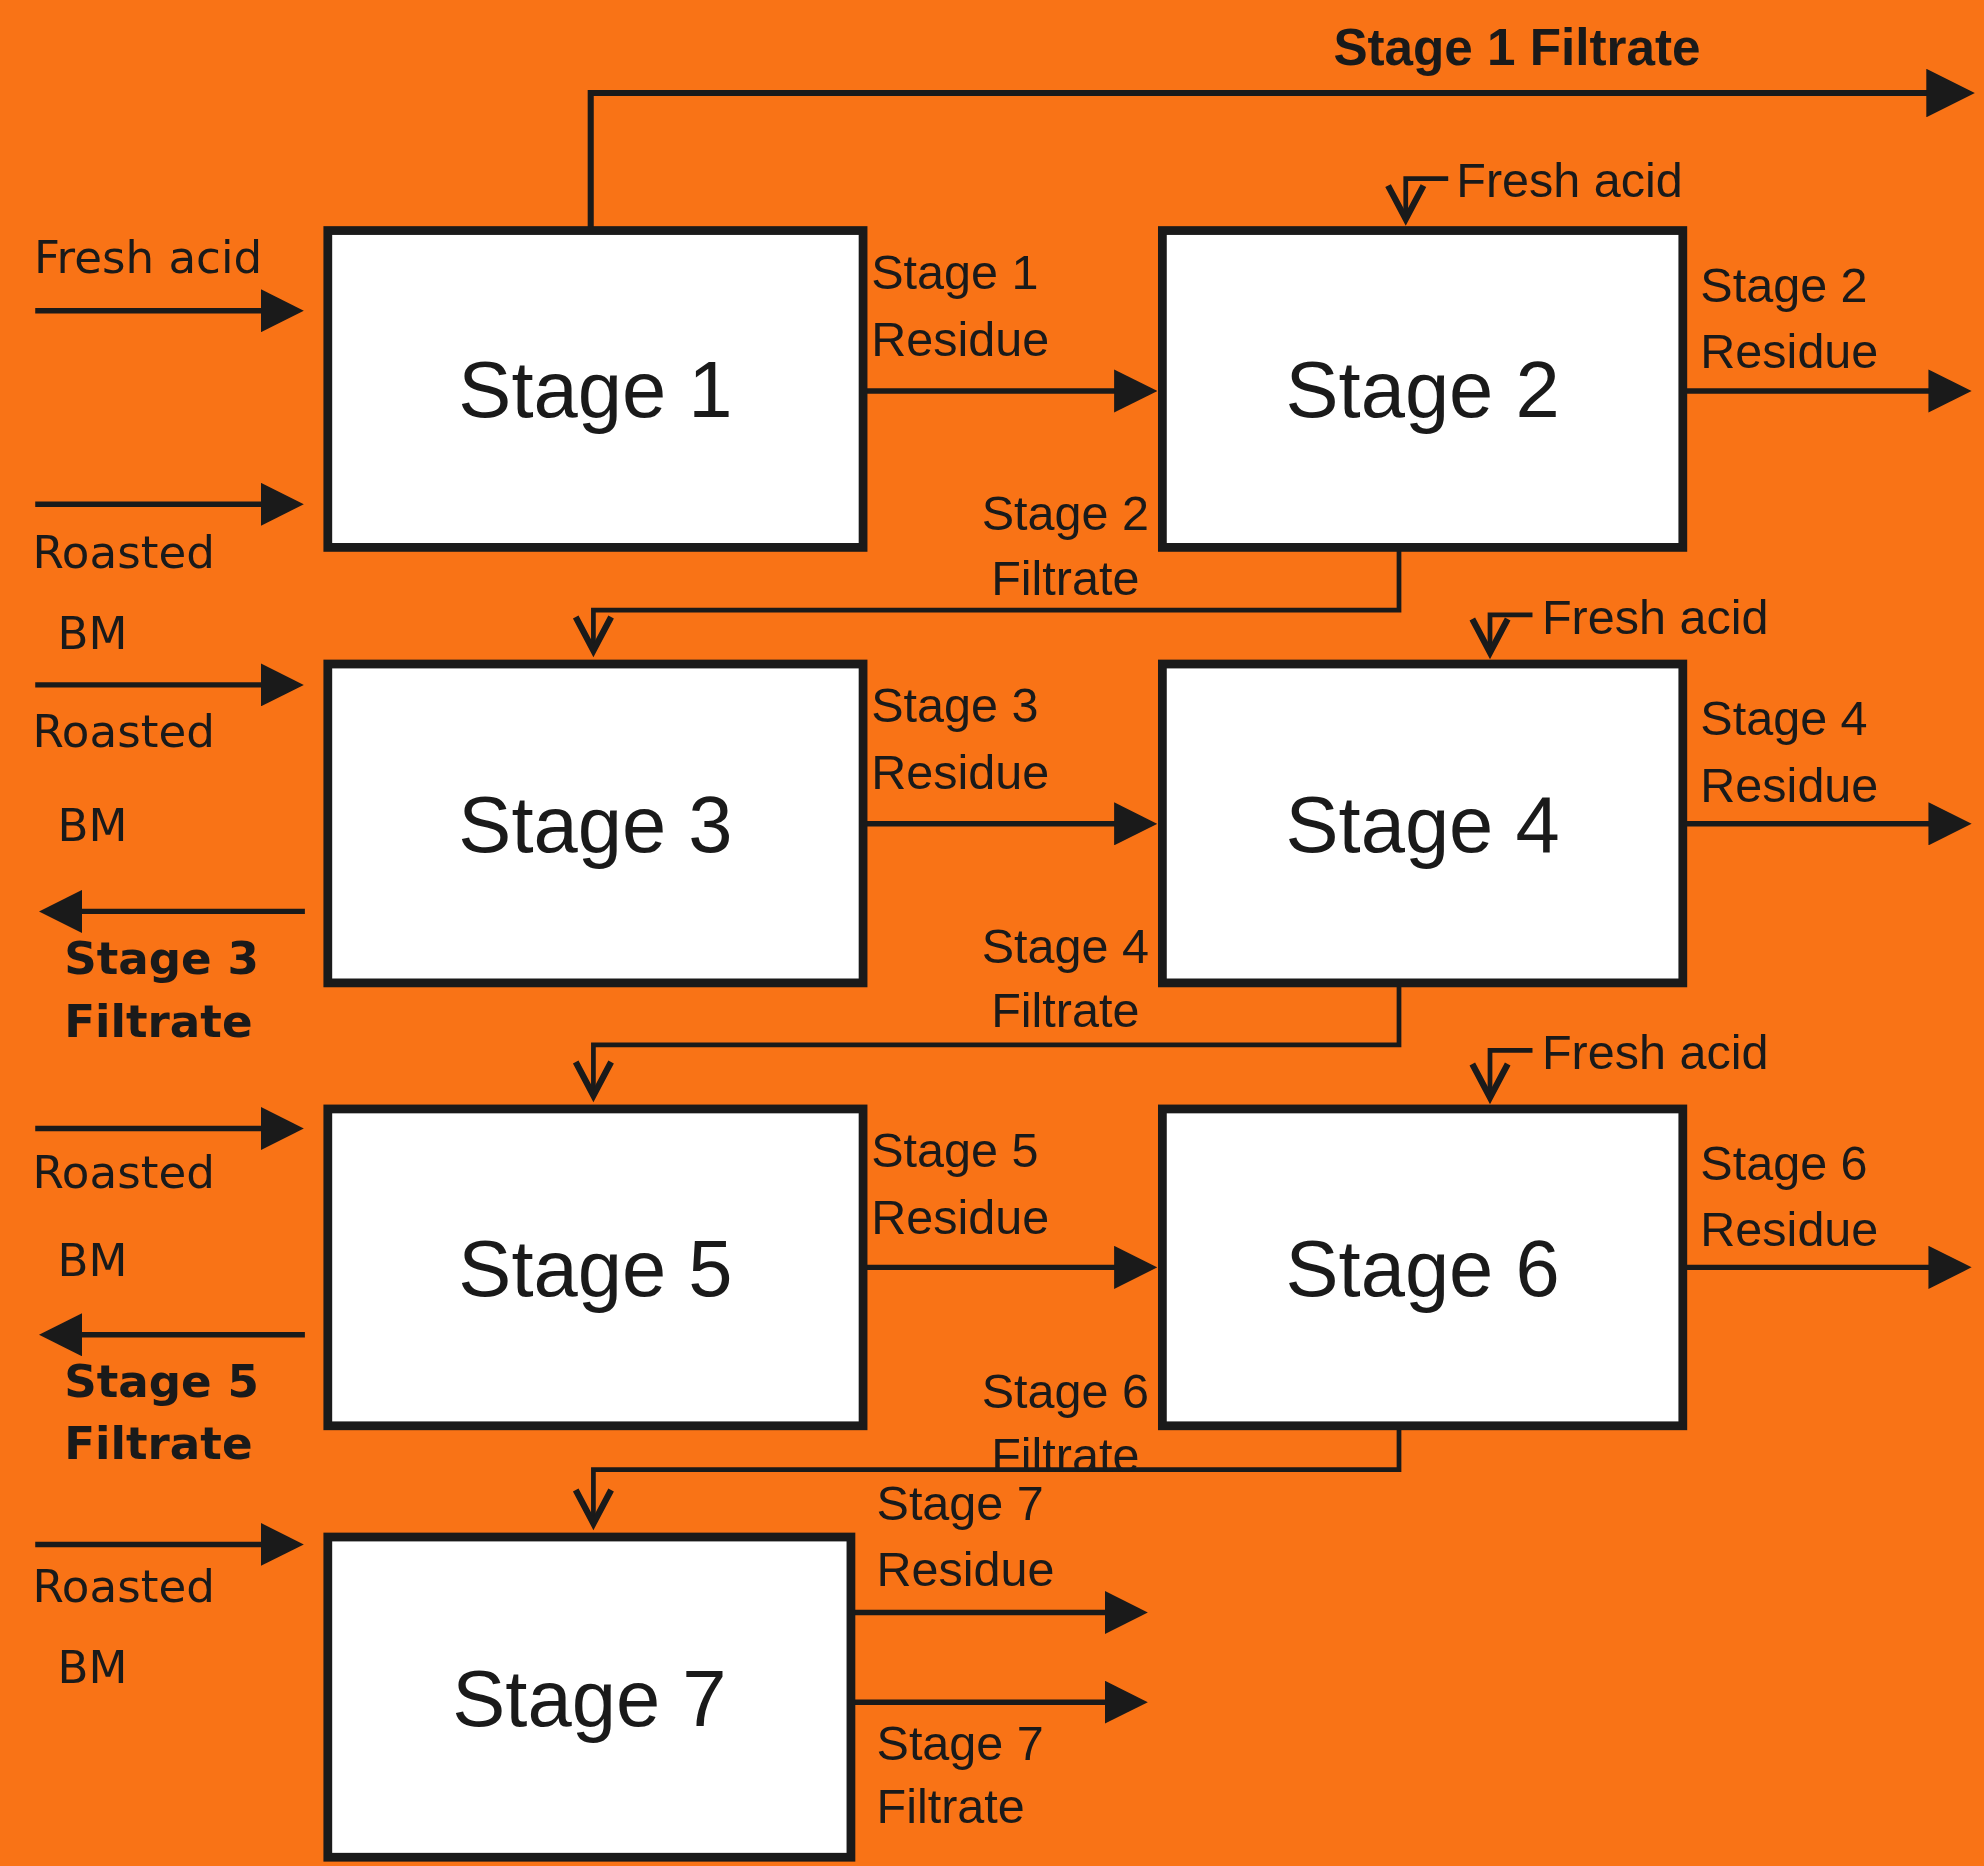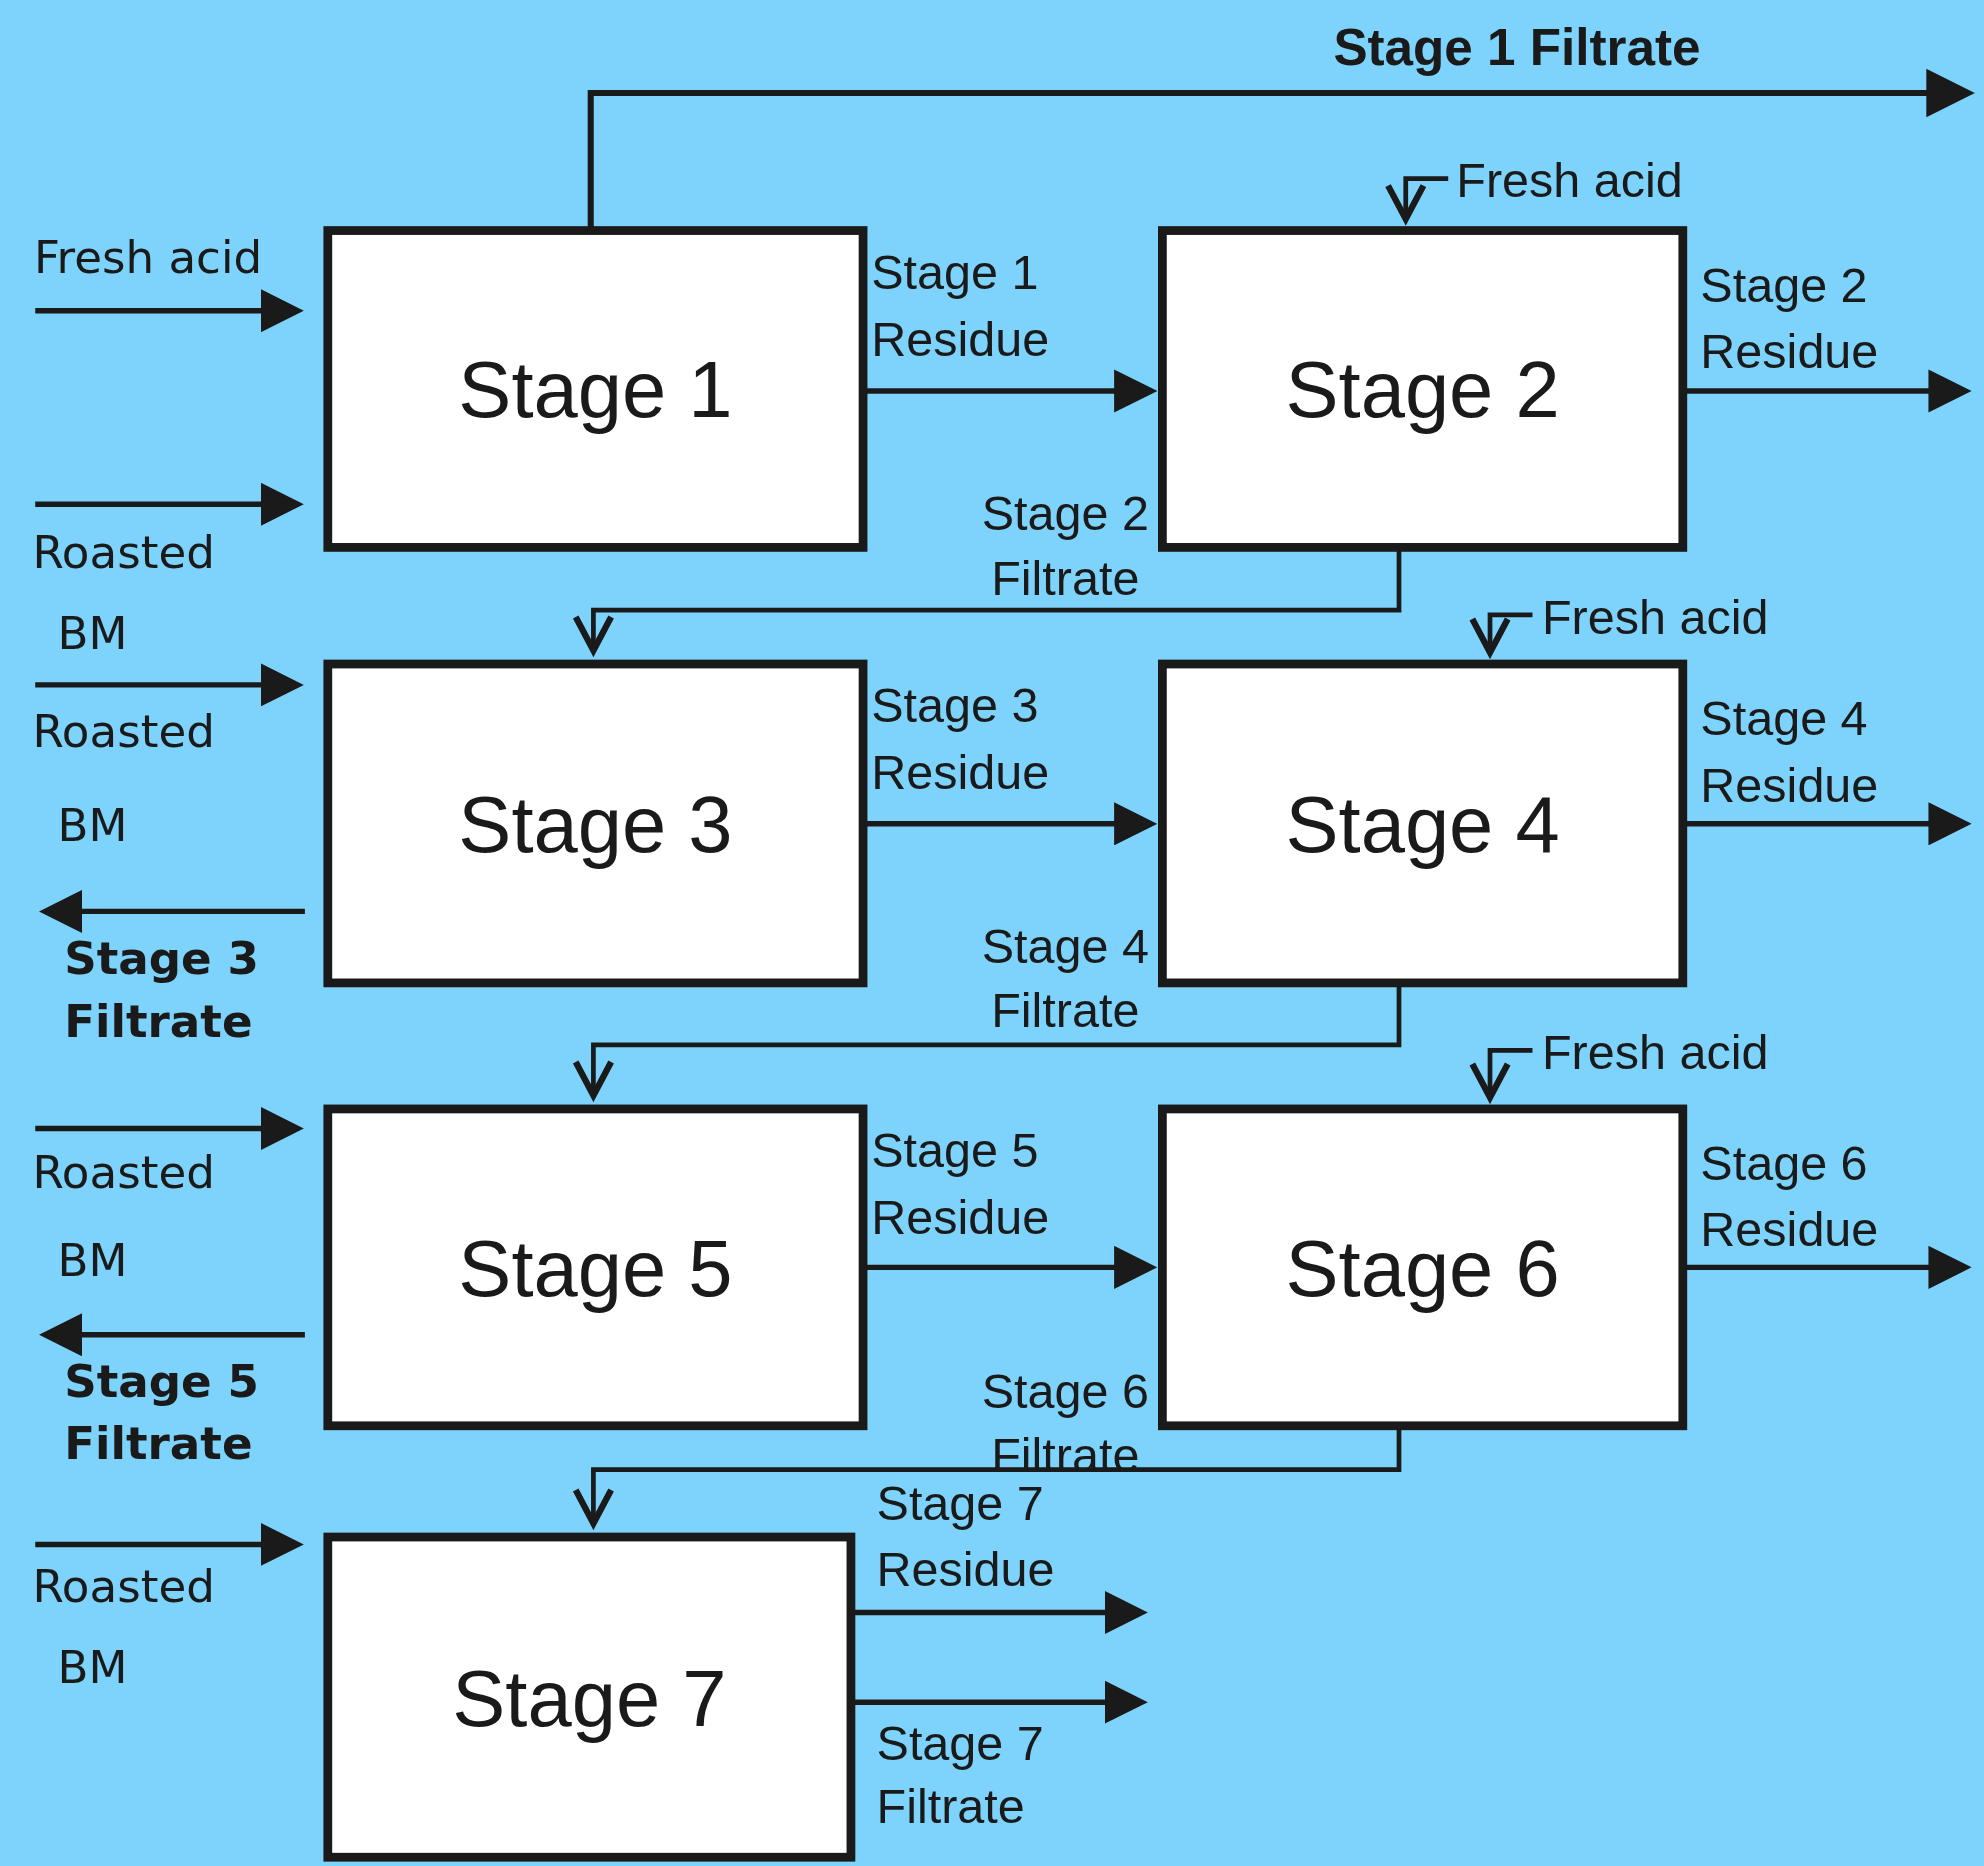--- a/index.html
+++ b/index.html
@@ -1,16 +1,16 @@
 <!DOCTYPE html>
 <html style="font-size:10.8px"><head>
 <meta charset="utf-8">
 <style>
   html,body{margin:0;padding:0;background:#ffffff;}
-  .canvas{position:relative;width:1985px;height:1866px;background:#7dd3fc;overflow:hidden;}
+  .canvas{position:relative;width:1985px;height:1866px;background:#f97316;overflow:hidden;}
   svg{position:absolute;left:0;top:0;}
   text{fill:#1a1a1a;}
   .box{fill:#ffffff;stroke:#1a1a1a;stroke-width:13px;}
   .arrow{stroke:#1a1a1a;stroke-width:8px;fill:none;}
   .arrow-thick{stroke:#1a1a1a;stroke-width:9px;fill:none;}
   .elbow{stroke:#1a1a1a;stroke-width:7px;fill:none;}
   .box-label{font-family:"Liberation Sans",sans-serif;font-size:118px;font-weight:400;text-anchor:middle;}
   .flow-label{font-family:"Liberation Sans",sans-serif;font-size:72px;font-weight:400;text-anchor:start;}
   .flow-label-mid{font-family:"Liberation Sans",sans-serif;font-size:72px;font-weight:400;text-anchor:middle;}
   .top-label{font-family:"Liberation Sans",sans-serif;font-size:76px;font-weight:700;text-anchor:middle;}

